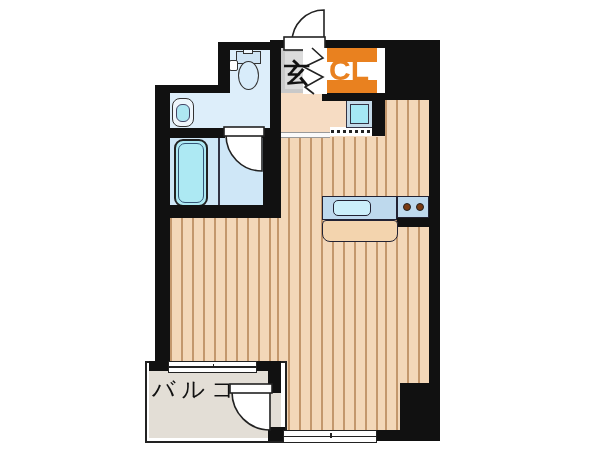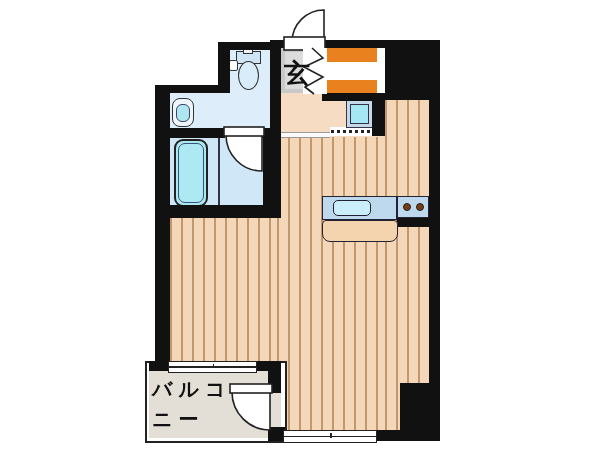--- a/index.html
+++ b/index.html
@@ -14,22 +14,22 @@
   .wet{position:absolute;background:var(--wet-floor,#ddeefa);}
   .bathf{position:absolute;background:var(--bath-floor,#cfe7f7);}
   .win{position:absolute;background:#fff;border:1.5px solid #222;}
   .win-line{position:absolute;left:0;right:0;top:50%;height:1.5px;margin-top:-1px;background:#222;}
   .win-tick{position:absolute;left:50%;top:15%;width:1.5px;height:45%;background:#222;}
   .fx{position:absolute;box-sizing:border-box;}
   .lbl{position:absolute;font-weight:bold;white-space:nowrap;}
   #room-label-box{position:absolute;left:242px;top:281px;width:140px;height:32px;
     background:#fff;display:flex;align-items:center;justify-content:center;}
   #room-label-box span{color:var(--room-label-blue,#2a6cd2);font-size:25px;font-weight:bold;white-space:nowrap;}
-  #balcony-label{position:absolute;left:152px;top:374px;color:#111;font-size:20px;
-    font-weight:bold;letter-spacing:6px;line-height:30px;}
+  #balcony-label{position:absolute;left:152px;top:374px;color:#111;font-size:23px;
+    font-weight:normal;letter-spacing:6px;line-height:30px;}
   svg{position:absolute;left:0;top:0;pointer-events:none;}
 </style>
 </head>
 <body>
 
 <div id="plan">
 
   <div class="floor-stripes" style="left:385px;top:100px;width:44px;height:332px;"></div>
   <div class="floor-stripes" style="left:277px;top:136px;width:108px;height:296px;"></div>
   <div class="floor-stripes" style="left:170px;top:218px;width:107px;height:145px;"></div>
@@ -115,20 +115,20 @@
     <path d="M 262 135 L 226 135 A 36 36 0 0 0 262 171 Z" fill="#fff" stroke="#222" stroke-width="1.6"></path>
     <rect x="224" y="127" width="40" height="9" fill="#fff" stroke="#222" stroke-width="1.6"></rect>
     <path d="M 270 392 L 232 392 A 38 38 0 0 0 270 430 Z" fill="#fff" stroke="#222" stroke-width="1.6"></path>
     <rect x="230" y="384" width="42" height="9" fill="#fff" stroke="#222" stroke-width="1.6"></rect>
     <rect x="303" y="48" width="24" height="46" fill="#fff"></rect>
     <polyline points="312,48 323,58 304,67 323,77 305,87 314,94" fill="none" stroke="#222" stroke-width="1.6"></polyline>
   </svg>
 
   <div class="lbl" style="left:284px;top:56px;font-size:26px;color:#111;">玄</div>
 
+  <div class="lbl" style="left:329px;top:53px;font-size:30px;color:var(--closet-accent,#e9811f);">CL</div>
 
 
   <div id="balcony-label">
     <div>バルコ</div>
-    <div>ニー</div>
   </div>
 
 </div>
 
 </body></html>

